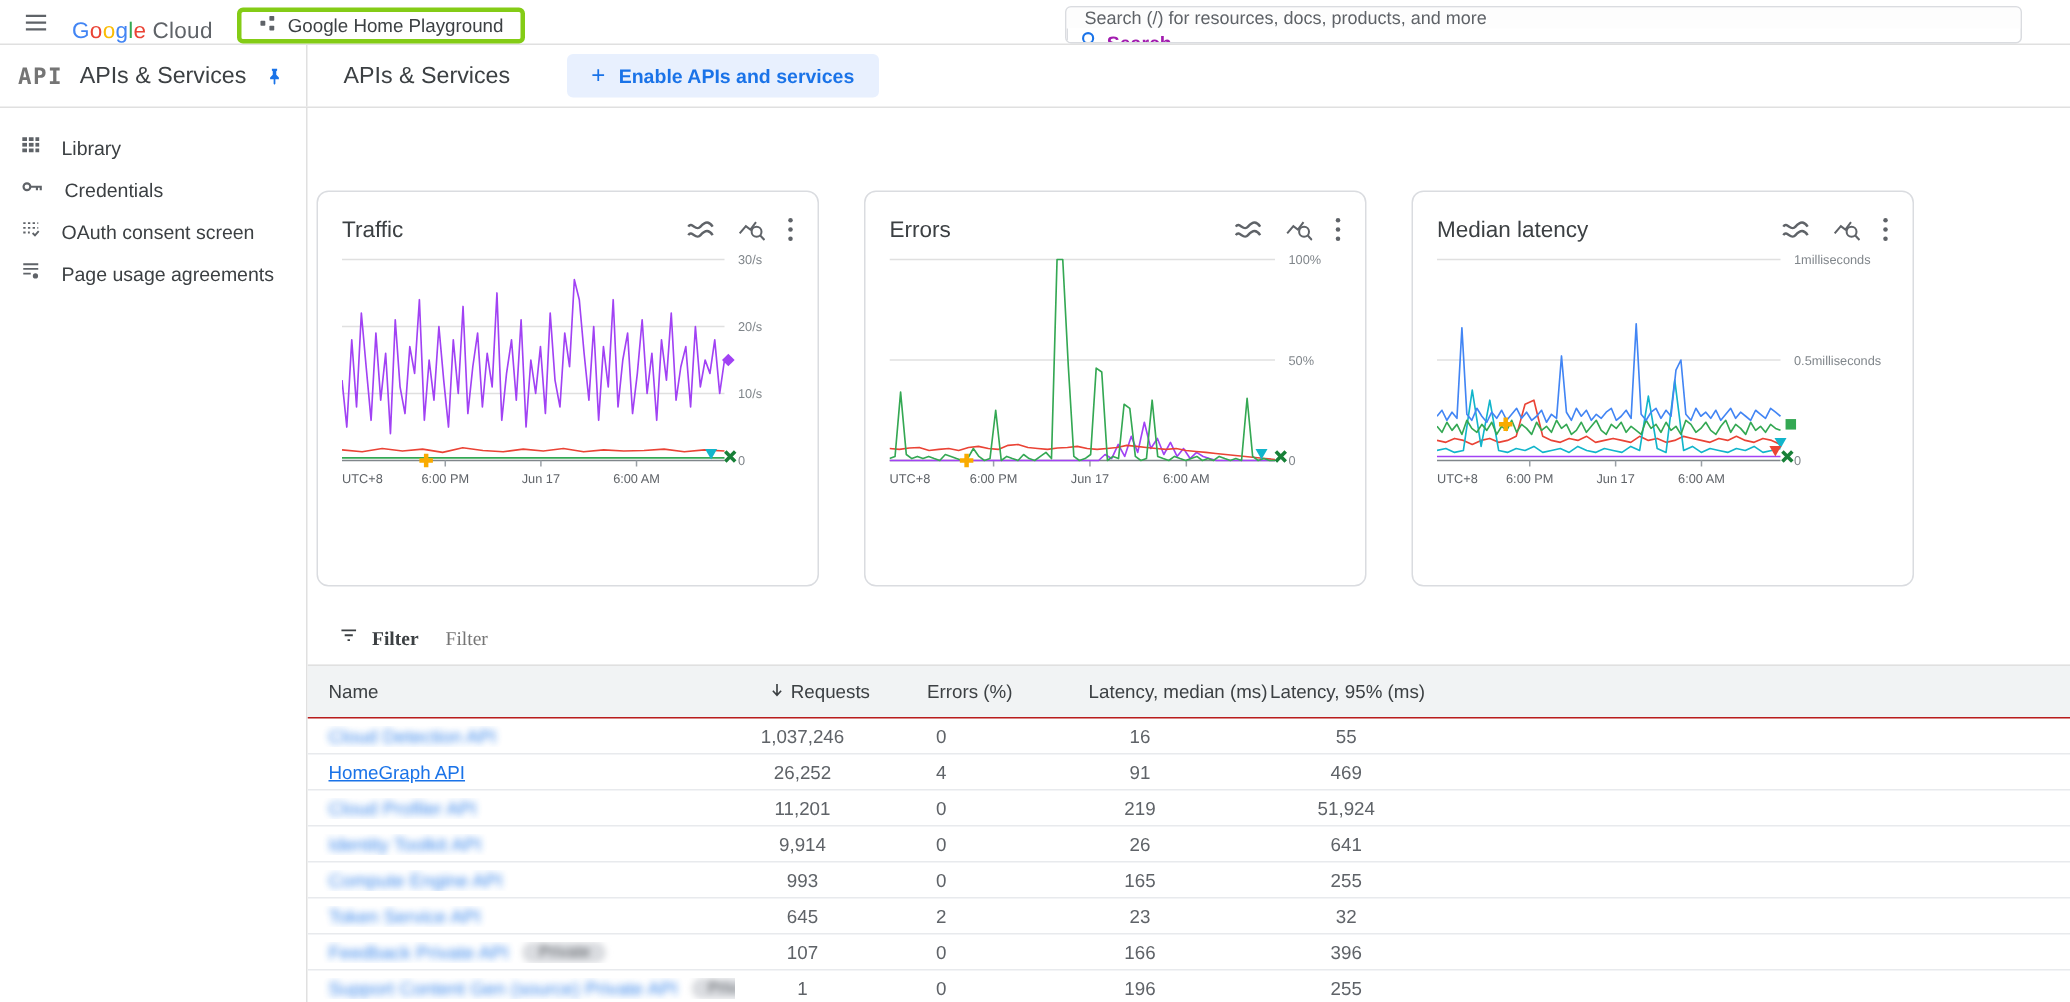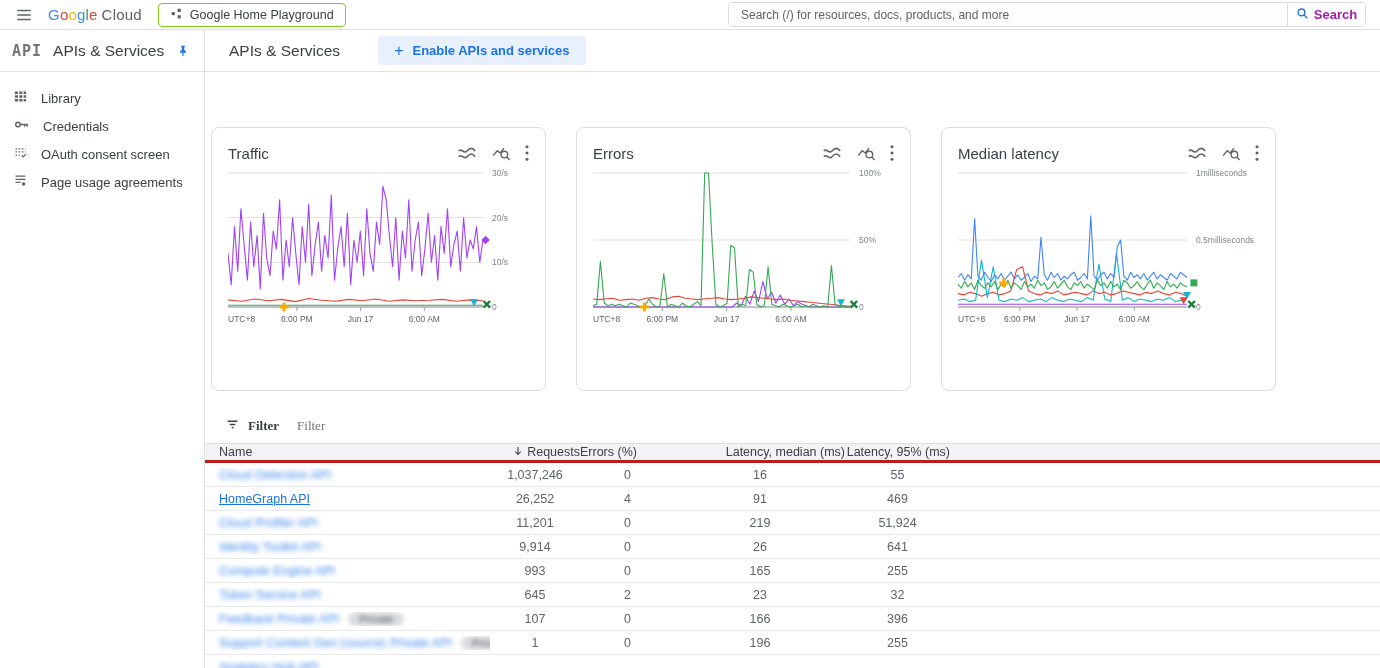--- a/index.html
+++ b/index.html
@@ -1,26 +1,26 @@
 <!DOCTYPE html>
 <html><head>
 <meta charset="utf-8">
 <style>
   * { box-sizing: border-box; }
   html,body { margin:0; padding:0; background:#fff; }
   body { width:1380px; height:668px; overflow:hidden; font-family:"Liberation Sans",sans-serif; color:#3c4043; }
 
   
-  .topbar { height:30px; display:flex; align-items:center; border-bottom:1px solid #e0e0e0; padding:0 4px 0 10px; }
+  .topbar { height:30px; display:flex; align-items:flex-end; border-bottom:1px solid #e0e0e0; padding:0 22px 0 10px; }
   .icon-btn { background:none; border:none; padding:0; display:flex; align-items:center; justify-content:center; cursor:pointer; }
   .hamburger { width:28px; height:28px; }
   .logo { display:flex; align-items:center; font-size:15px; margin-left:10px; letter-spacing:.2px; }
   .logo .cloud { color:#5f6368; margin-left:4px; }
-  .project-btn { display:flex; align-items:center; gap:7px; border:1px solid #84cc16; border-radius:4px; height:24px; padding:0 11px; background:#fff; font-size:12.5px; color:#3c4043; margin-left:16px; font-family:inherit; cursor:pointer; }
-  .search-wrap { margin-left:auto; width:638px; height:25px; border:1px solid #dadce0; border-radius:4px; display:flex; background:#fff; overflow:hidden; margin-right:10px; }
+  .project-btn { display:flex; align-items:center; gap:7px; border:3px solid #84cc16; border-radius:4px; height:24px; padding:0 11px; background:#fff; font-size:12.5px; color:#3c4043; margin-left:16px; font-family:inherit; cursor:pointer; }
+  .search-wrap { margin-left:auto; width:638px; height:25px; border:1px solid #dadce0; border-radius:4px; display:flex; background:#fff; overflow:hidden; margin-right:10px;flex-direction:column; }
   .search-input { flex:1; border:none; outline:none; padding:0 12px; font-size:12px; color:#3c4043; background:#fdfdfd; font-family:inherit; }
   .search-input::placeholder { color:#5f6368; }
   .search-btn { width:78px; border:none; border-left:1px solid #dadce0; background:#fff; color:#a21caf; font-size:13px; font-weight:bold; display:flex; align-items:center; justify-content:center; gap:5px; cursor:pointer; font-family:inherit; }
 
   
   .appbar { height:42px; border-bottom:1px solid #e0e0e0; display:flex; }
   .appbar-left { width:205px; flex:none; border-right:1px solid #e0e0e0; display:flex; align-items:center; padding:0 14px 0 12px; }
   .api-logo { font-family:"DejaVu Sans Mono",monospace; font-weight:bold; font-size:15px; color:#757575; letter-spacing:1px; }
   .appbar-title { font-size:15.5px; color:#3c4043; margin-left:11px; white-space:nowrap; }
   .pin-btn { margin-left:auto; }
@@ -43,21 +43,21 @@
   .card-title { font-size:15px; color:#3c4043; }
   .card-icons { margin-left:auto; display:flex; align-items:center; gap:15px; }
   .chart-svg { display:block; margin-top:2px; }
   .chart-svg text { font-family:"Liberation Sans",sans-serif; }
 
   
   .filter-row { margin:26px 0 8px 6px; display:flex; align-items:center; padding-left:14px; height:18px; gap:8px;font-family:Liberation Serif, serif; }
   .filter-label { font-size:13px; font-weight:bold; color:#3c4043; }
   .filter-input { border:none; outline:none; font-size:13px; color:#80868b; margin-left:8px; width:300px; font-family:inherit; background:transparent; }
   .grid-cols { display:grid; grid-template-columns:285px 90px 95px 170px 105px 1fr; align-items:center; }
-  .thead { height:20px; background:#f1f3f4; border-top:1px solid #e0e0e0; border-bottom:3px solid #b91c1c; font-size:12.5px; color:#3c4043; }
+  .thead { height:36px; background:#f1f3f4; border-top:1px solid #e0e0e0; border-bottom:1px solid #b91c1c; font-size:12.5px; color:#3c4043; }
   .hcell { white-space:nowrap; }
   .hname { padding-left:14px; }
   .hnum { text-align:right; display:flex; justify-content:flex-end; align-items:center; gap:3px; }
   .trow { height:24px; border-bottom:1px solid #e8eaed; font-size:12.5px; color:#5f6368; }
   .tcell-name { padding-left:14px; display:flex; align-items:center; gap:9px; overflow:hidden; white-space:nowrap; }
   .tnum { text-align:center; }
   .api-link { color:#1a73e8; text-decoration:underline; cursor:pointer; }
   .blurred { filter:blur(2.6px); opacity:.85; text-decoration:none; }
   .badge { background:#dadce0; color:#5f6368; border-radius:10px; padding:1px 11px; font-size:11px; filter:blur(2.2px); white-space:nowrap; }
 </style>
@@ -336,21 +336,21 @@
       <div class="grid-cols thead">
         <div class="hcell hname">Name</div>
         <div class="hcell hnum">
           <span>
             <svg width="12" height="12" viewBox="0 0 24 24" fill="none" stroke="#3c4043" stroke-width="2.2">
                 <path d="M12 4v14M6.5 13l5.5 6 5.5-6"></path>
               </svg>
           </span>
           <span>Requests</span>
         </div>
-        <div class="hcell hnum" style="display:block;text-align:left;">Errors (%)</div>
+        <div class="hcell hnum" style="display:block;text-align:right;">Errors (%)</div>
         <div class="hcell hnum" style="display:block;text-align:right;">Latency, median (ms)</div>
         <div class="hcell hnum" style="display:block;text-align:right;">Latency, 95% (ms)</div>
         <div></div>
       </div>
       <div id="table-body">
           <div class="grid-cols trow">
             <div class="tcell-name">
               <a class="api-link blurred">Cloud Detection API</a>
             </div>
             <div class="tnum">1,037,246</div>

